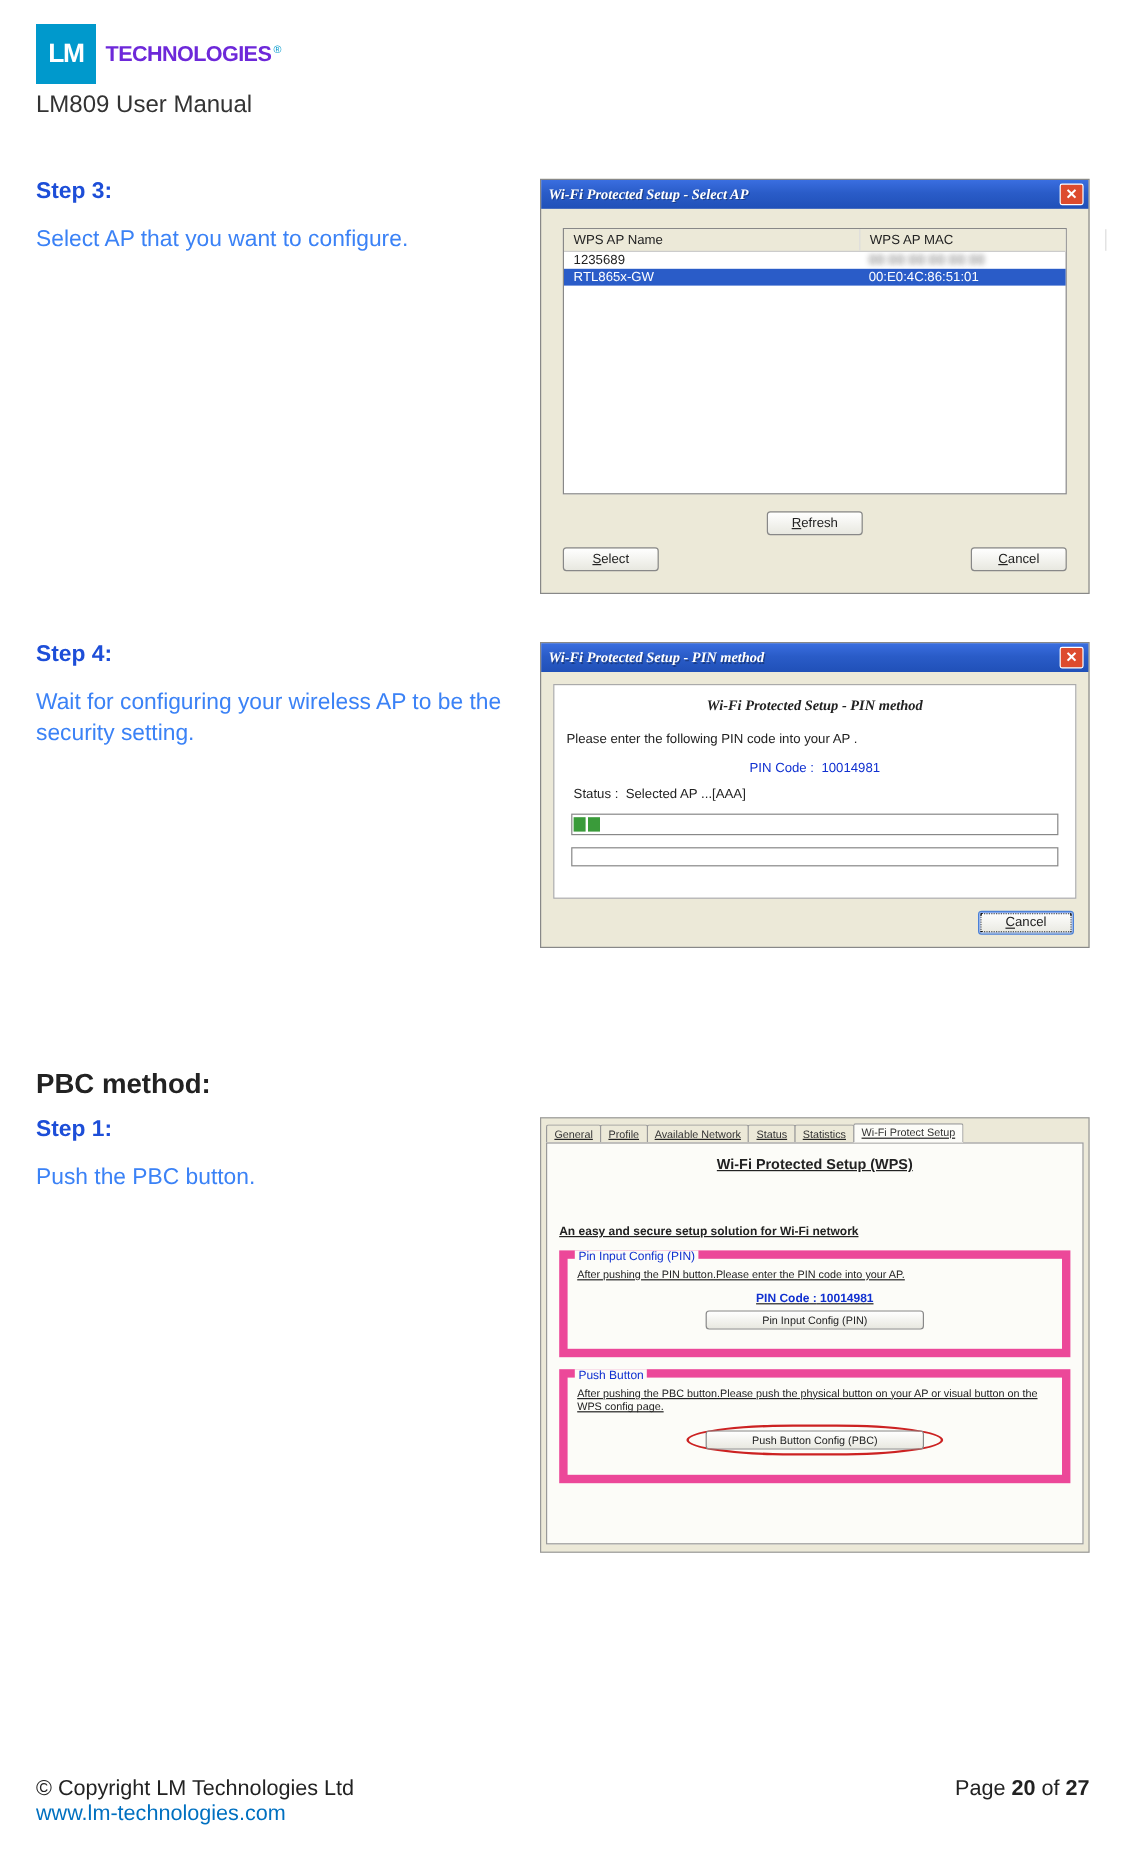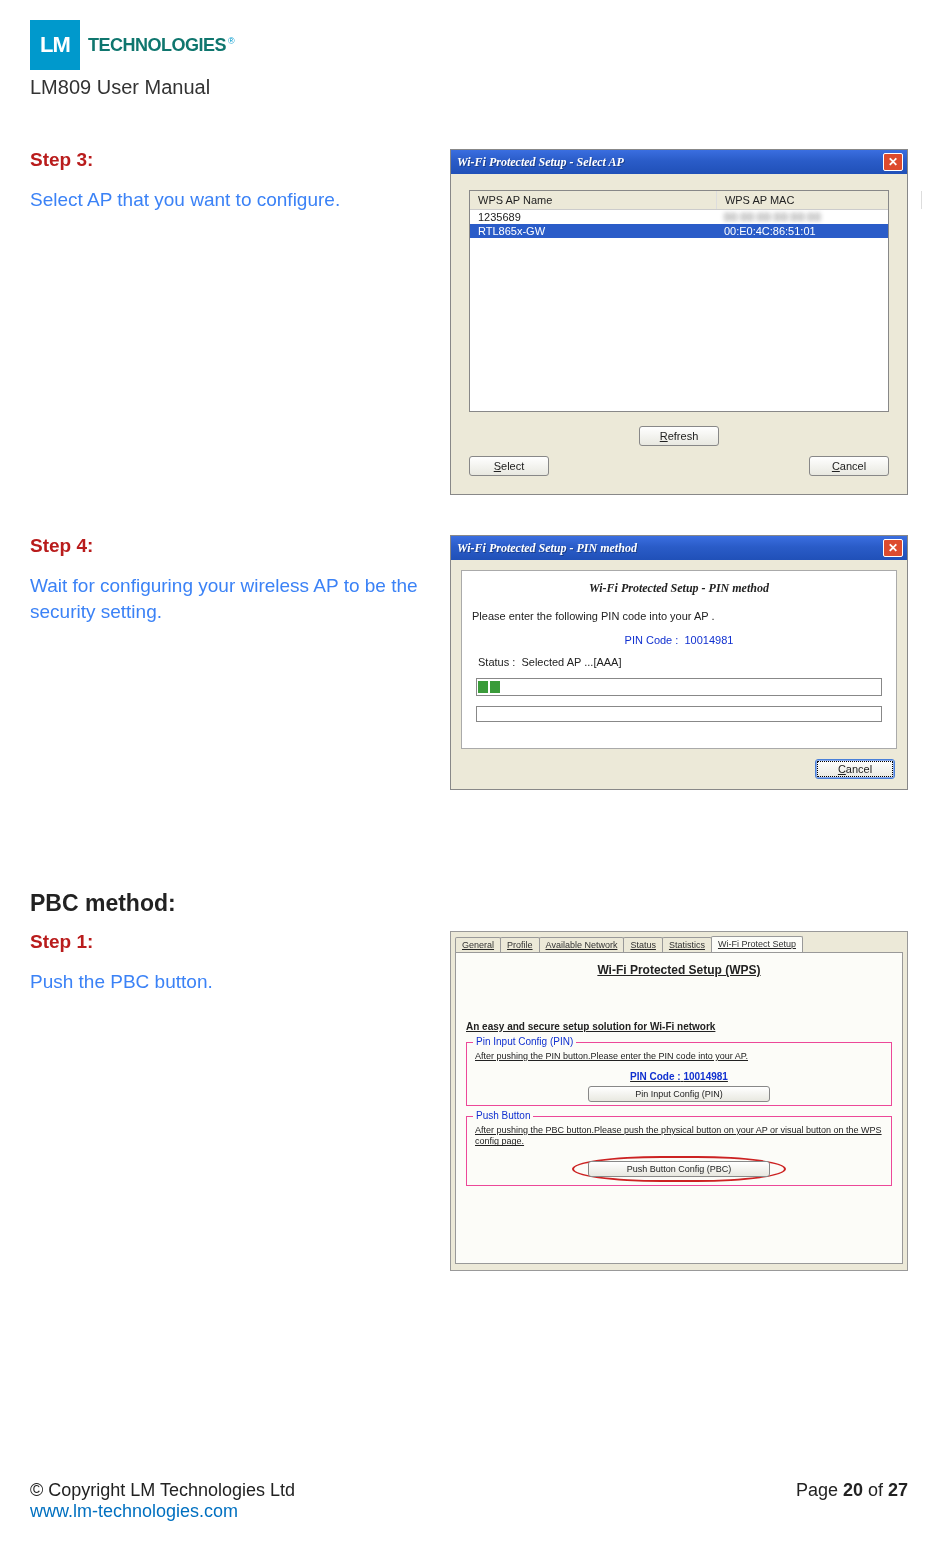--- a/index.html
+++ b/index.html
@@ -35,21 +35,21 @@
     background: #0099cc;
     display: flex;
     align-items: center;
     justify-content: center;
     color: #fff;
     font-weight: bold;
     font-size: 22px;
     letter-spacing: -1px;
   }
   .logo-text {
-    color: #0f766e;
+    color: #6d28d9;
     font-weight: bold;
     font-size: 18px;
     letter-spacing: -0.5px;
     position: relative;
   }
   .logo-r {
     color: #0099cc;
     font-size: 9px;
     vertical-align: super;
     margin-left: 2px;
@@ -65,21 +65,21 @@
     margin-bottom: 40px;
     align-items: flex-start;
   }
   .left-col {
     flex: 0 0 400px;
   }
   .step-heading {
     font-weight: bold;
     font-size: 19px;
     margin-bottom: 16px;
-    color: #b91c1c;
+    color: #1d4ed8;
   }
   .step-body {
     font-size: 19px;
     color: #3b82f6;
     line-height: 1.35;
   }
   
   .dialog {
     border: 1px solid #888;
     background: #ece9d8;
@@ -289,22 +289,22 @@
     margin-bottom: 2px;
   }
   .wps-sub {
     text-align: left;
     font-weight: bold;
     font-size: 10px;
     margin-bottom: 10px;
     margin-top: 44px;
   }
   .groupbox {
-    border: 1px solid #ec4899;
-    padding: 8px 8px 3px 8px;
+    border: 7px solid #ec4899;
+    padding: 8px 8px 16px 8px;
     margin-bottom: 10px;
     position: relative;
   }
   .group-legend {
     position: absolute;
     top: -7px;
     left: 6px;
     background: #fcfcf8;
     color: #1030d0;
     font-size: 10px;

